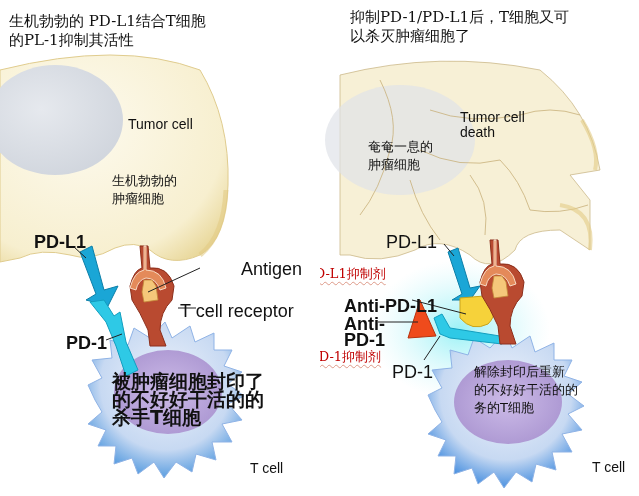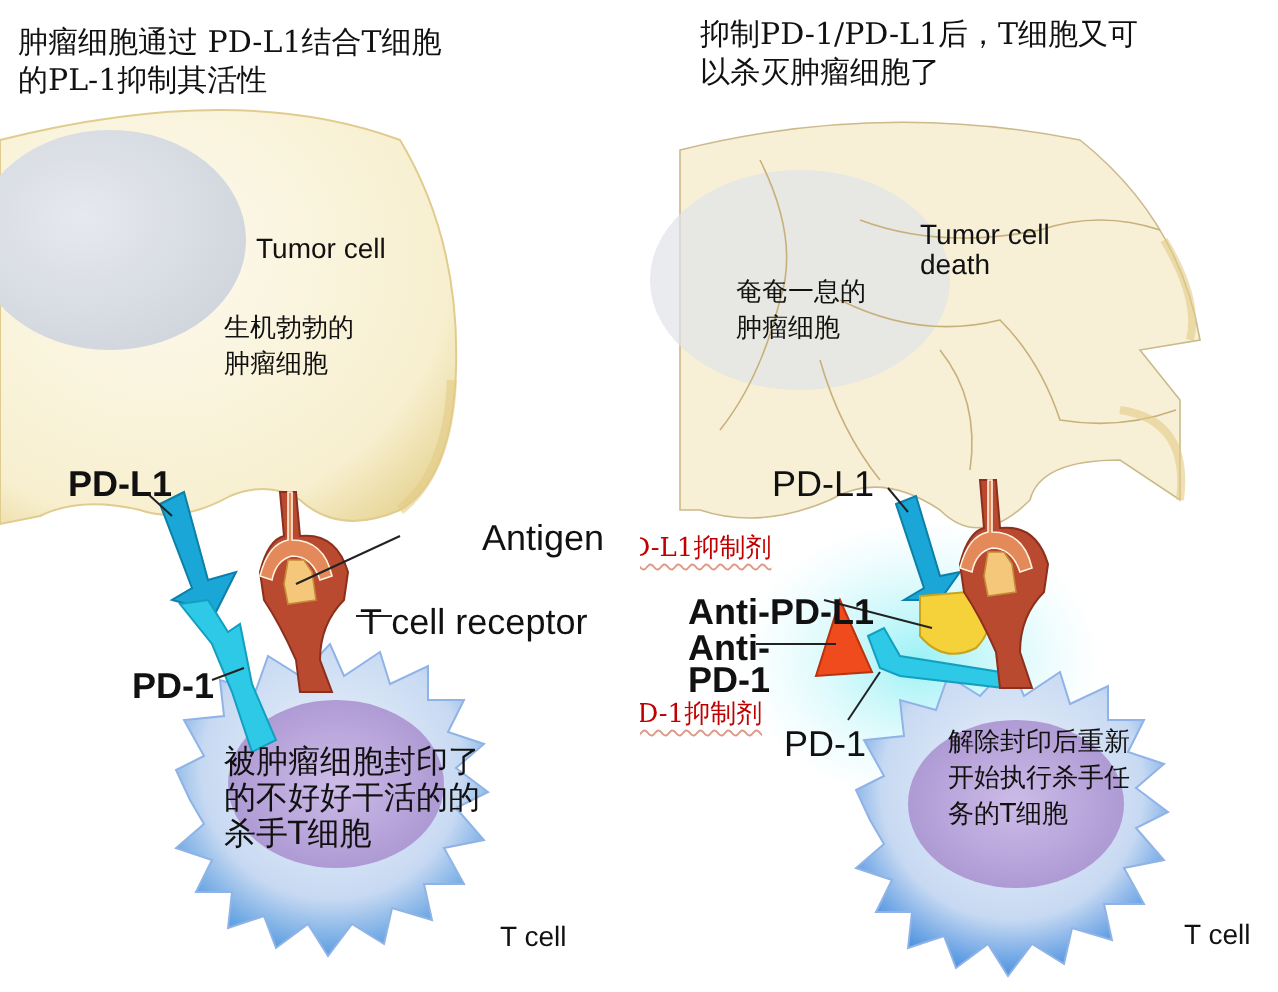--- a/index.html
+++ b/index.html
@@ -55,30 +55,30 @@
     <path d="M140,246 L148,246 L150,268 Q168,266 174,286 L172,300 Q160,312 160,330 L166,346 L150,346 L148,330 Q140,312 132,300 L130,286 Q134,270 142,268 Z" fill="#b94a30" stroke="#8c2f1c" stroke-width="1"></path>
     <path d="M144,246 L146,246 L146,270 Q162,270 166,288 L160,290 Q156,278 146,278 Q138,280 136,290 L130,288 Q134,272 144,270 Z" fill="#e48a5a" stroke="#fff2e0" stroke-width="0.8"></path>
     <path d="M144,280 L152,280 L156,286 L158,300 L144,302 L142,292 Z" fill="#f5c77a" stroke="#c48a3a" stroke-width="0.8"></path>
 
     <line x1="74" y1="247" x2="86" y2="258" stroke="#222" stroke-width="1"></line>
     <line x1="106" y1="340" x2="122" y2="334" stroke="#222" stroke-width="1"></line>
     <line x1="148" y1="292" x2="200" y2="268" stroke="#222" stroke-width="1"></line>
     <line x1="178" y1="308" x2="196" y2="308" stroke="#222" stroke-width="1"></line>
   </svg>
 
-  <div class="title" style="left:9px;top:12px;">肿瘤细胞通过 PD-L1结合T细胞
+  <div class="title" style="left:9px;top:12px;">生机勃勃的 PD-L1结合T细胞
 的PL-1抑制其活性</div>
   <div class="lbl" style="left:128px;top:116px;font-size:14px;">Tumor cell</div>
-  <div class="cn" style="left:112px;top:156px;">生机勃勃的
+  <div class="cn" style="left:112px;top:172px;">生机勃勃的
 肿瘤细胞</div>
   <div class="lbl lbl-b" style="left:34px;top:232px;">PD-L1</div>
   <div class="lbl" style="left:202px;top:259px;margin-left:39px;">Antigen</div>
   <div class="lbl" style="left:180px;top:301px;">T cell receptor</div>
   <div class="lbl lbl-b" style="left:66px;top:333px;">PD-1</div>
-  <div class="cn" style="left:112px;top:372px;font-size:16px;">被肿瘤细胞封印了
+  <div class="cn" style="left:112px;top:372px;font-size:19px;font-weight:bold;">被肿瘤细胞封印了
 的不好好干活的的
 杀手T细胞</div>
   <div class="lbl" style="left:250px;top:460px;font-size:14px;">T cell</div>
 </div>
 
 <div class="panel" id="right-panel">
   <svg width="319" height="496" viewBox="0 0 319 496">
     <defs>
       <radialGradient id="glowR" cx="0.5" cy="0.5" r="0.5">
         <stop offset="0" stop-color="#8ef0f5" stop-opacity="0.9"></stop>
@@ -137,16 +137,16 @@
   <div class="lbl" style="left:140px;top:110px;font-size:14px;line-height:15px;white-space:pre;">Tumor cell
 death</div>
   <div class="lbl" style="left:66px;top:232px;">PD-L1</div>
   <div class="red" style="left:-14px;top:265px;">PD-L1抑制剂</div>
   <div class="lbl lbl-b" style="left:24px;top:296px;">Anti-PD-L1</div>
   <div class="lbl lbl-b" style="left:24px;top:314px;">Anti-</div>
   <div class="lbl lbl-b" style="left:24px;top:330px;">PD-1</div>
   <div class="red" style="left:-10px;top:348px;">PD-1抑制剂</div>
   <div class="lbl" style="left:72px;top:362px;">PD-1</div>
   <div class="cn" style="left:154px;top:363px;font-size:13px;">解除封印后重新
-开始执行杀手任
+的不好好干活的的
 务的T细胞</div>
   <div class="lbl" style="left:272px;top:459px;font-size:14px;">T cell</div>
 </div>
 
 </body></html>

